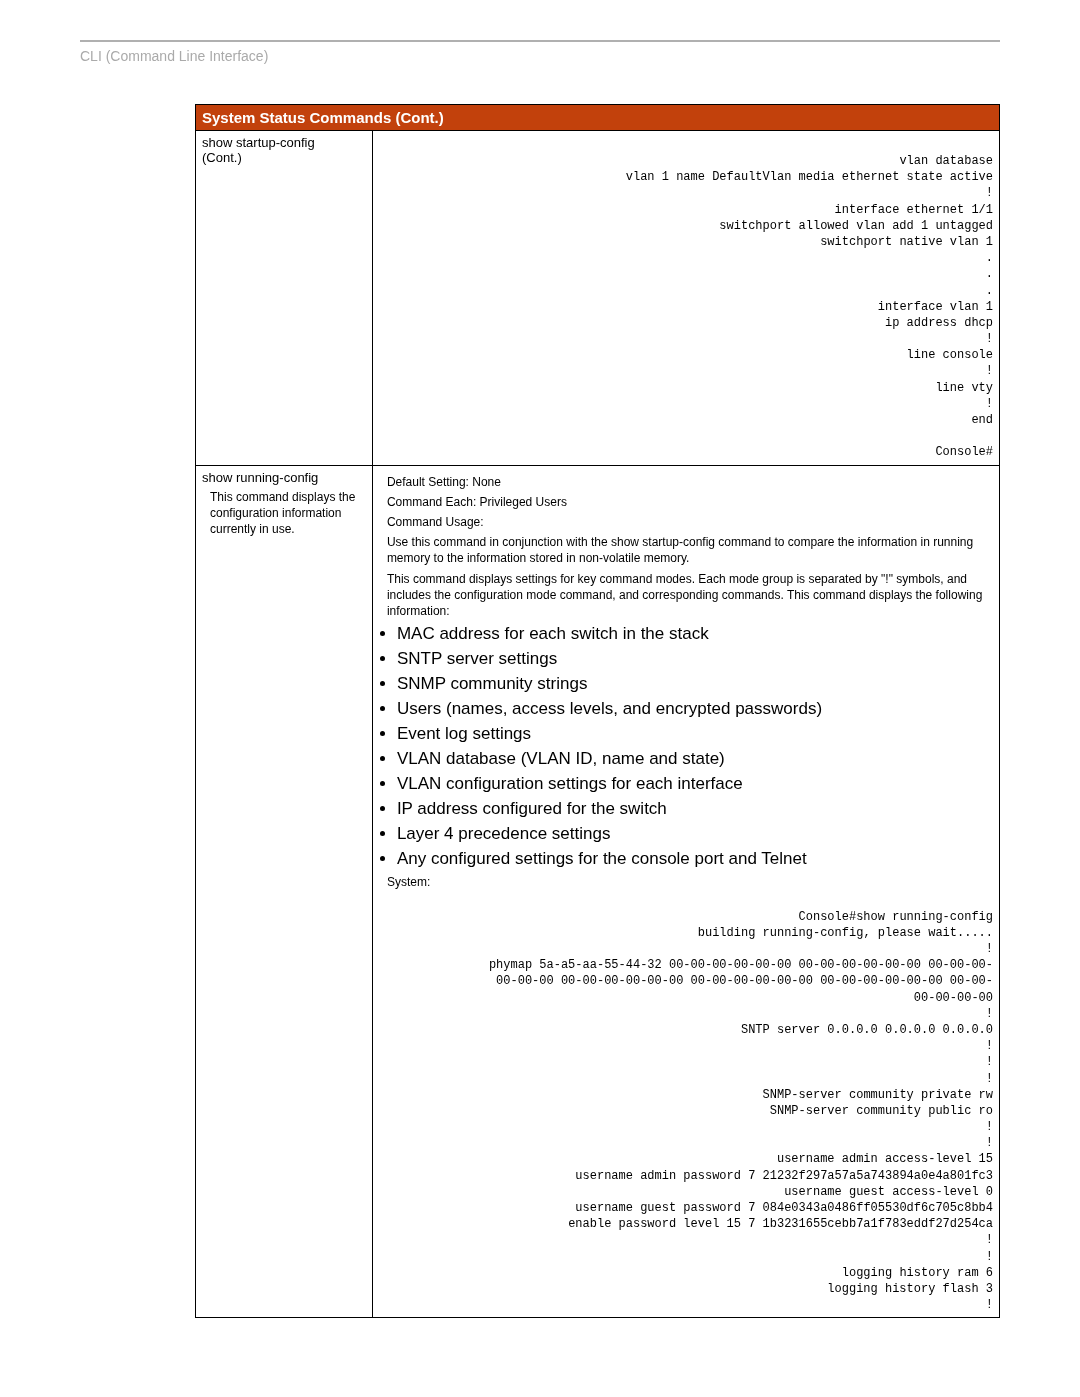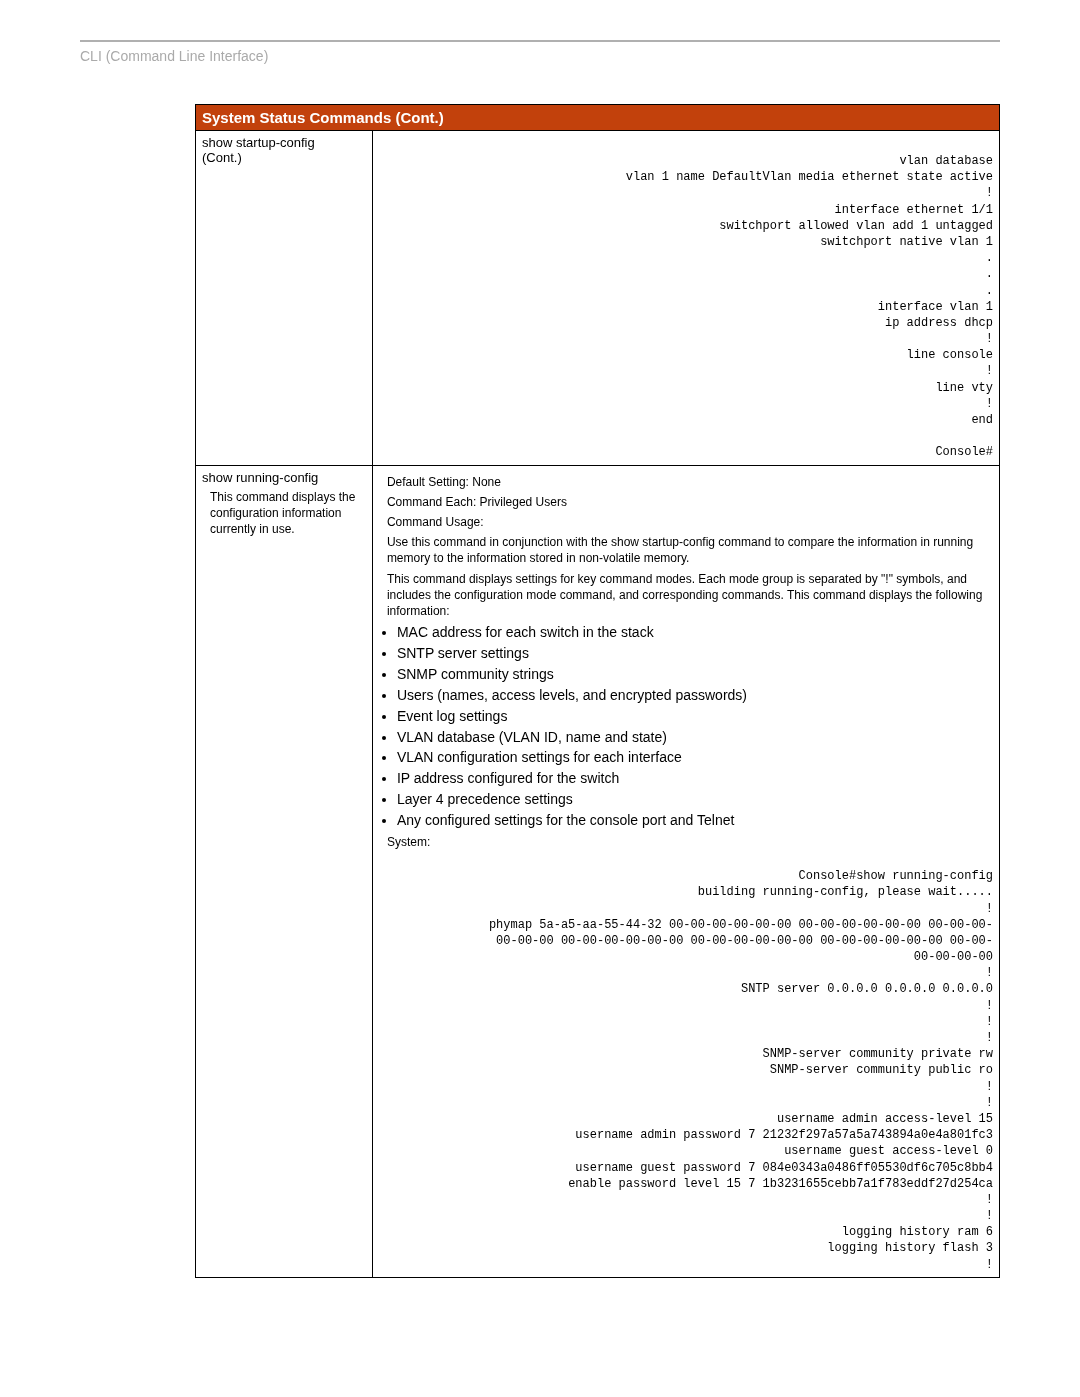--- a/index.html
+++ b/index.html
@@ -55,21 +55,21 @@
     font-family: "Courier New", monospace;
     font-size: 12px;
     margin: 18px 0 0 0;
     white-space: pre;
     line-height: 1.35;
     text-align: right;
   }
   .label-bold { font-weight: normal; }
   .body-text { font-size: 12px; line-height: 1.35; margin: 4px 8px; }
   ul.info { margin: 2px 0 4px 0; padding-left: 18px; }
-  ul.info li { margin: 2px 0; font-size: 14px; line-height: 1.35; }
+  ul.info li { margin: 2px 0; font-size: 17px; line-height: 1.35; }
 </style>
 </head>
 <body>
 
 <div class="page">
   <div class="top-rule"></div>
   <div class="breadcrumb">CLI (Command Line Interface)</div>
 
   <div class="content-wrap">
     <table class="cmd">

